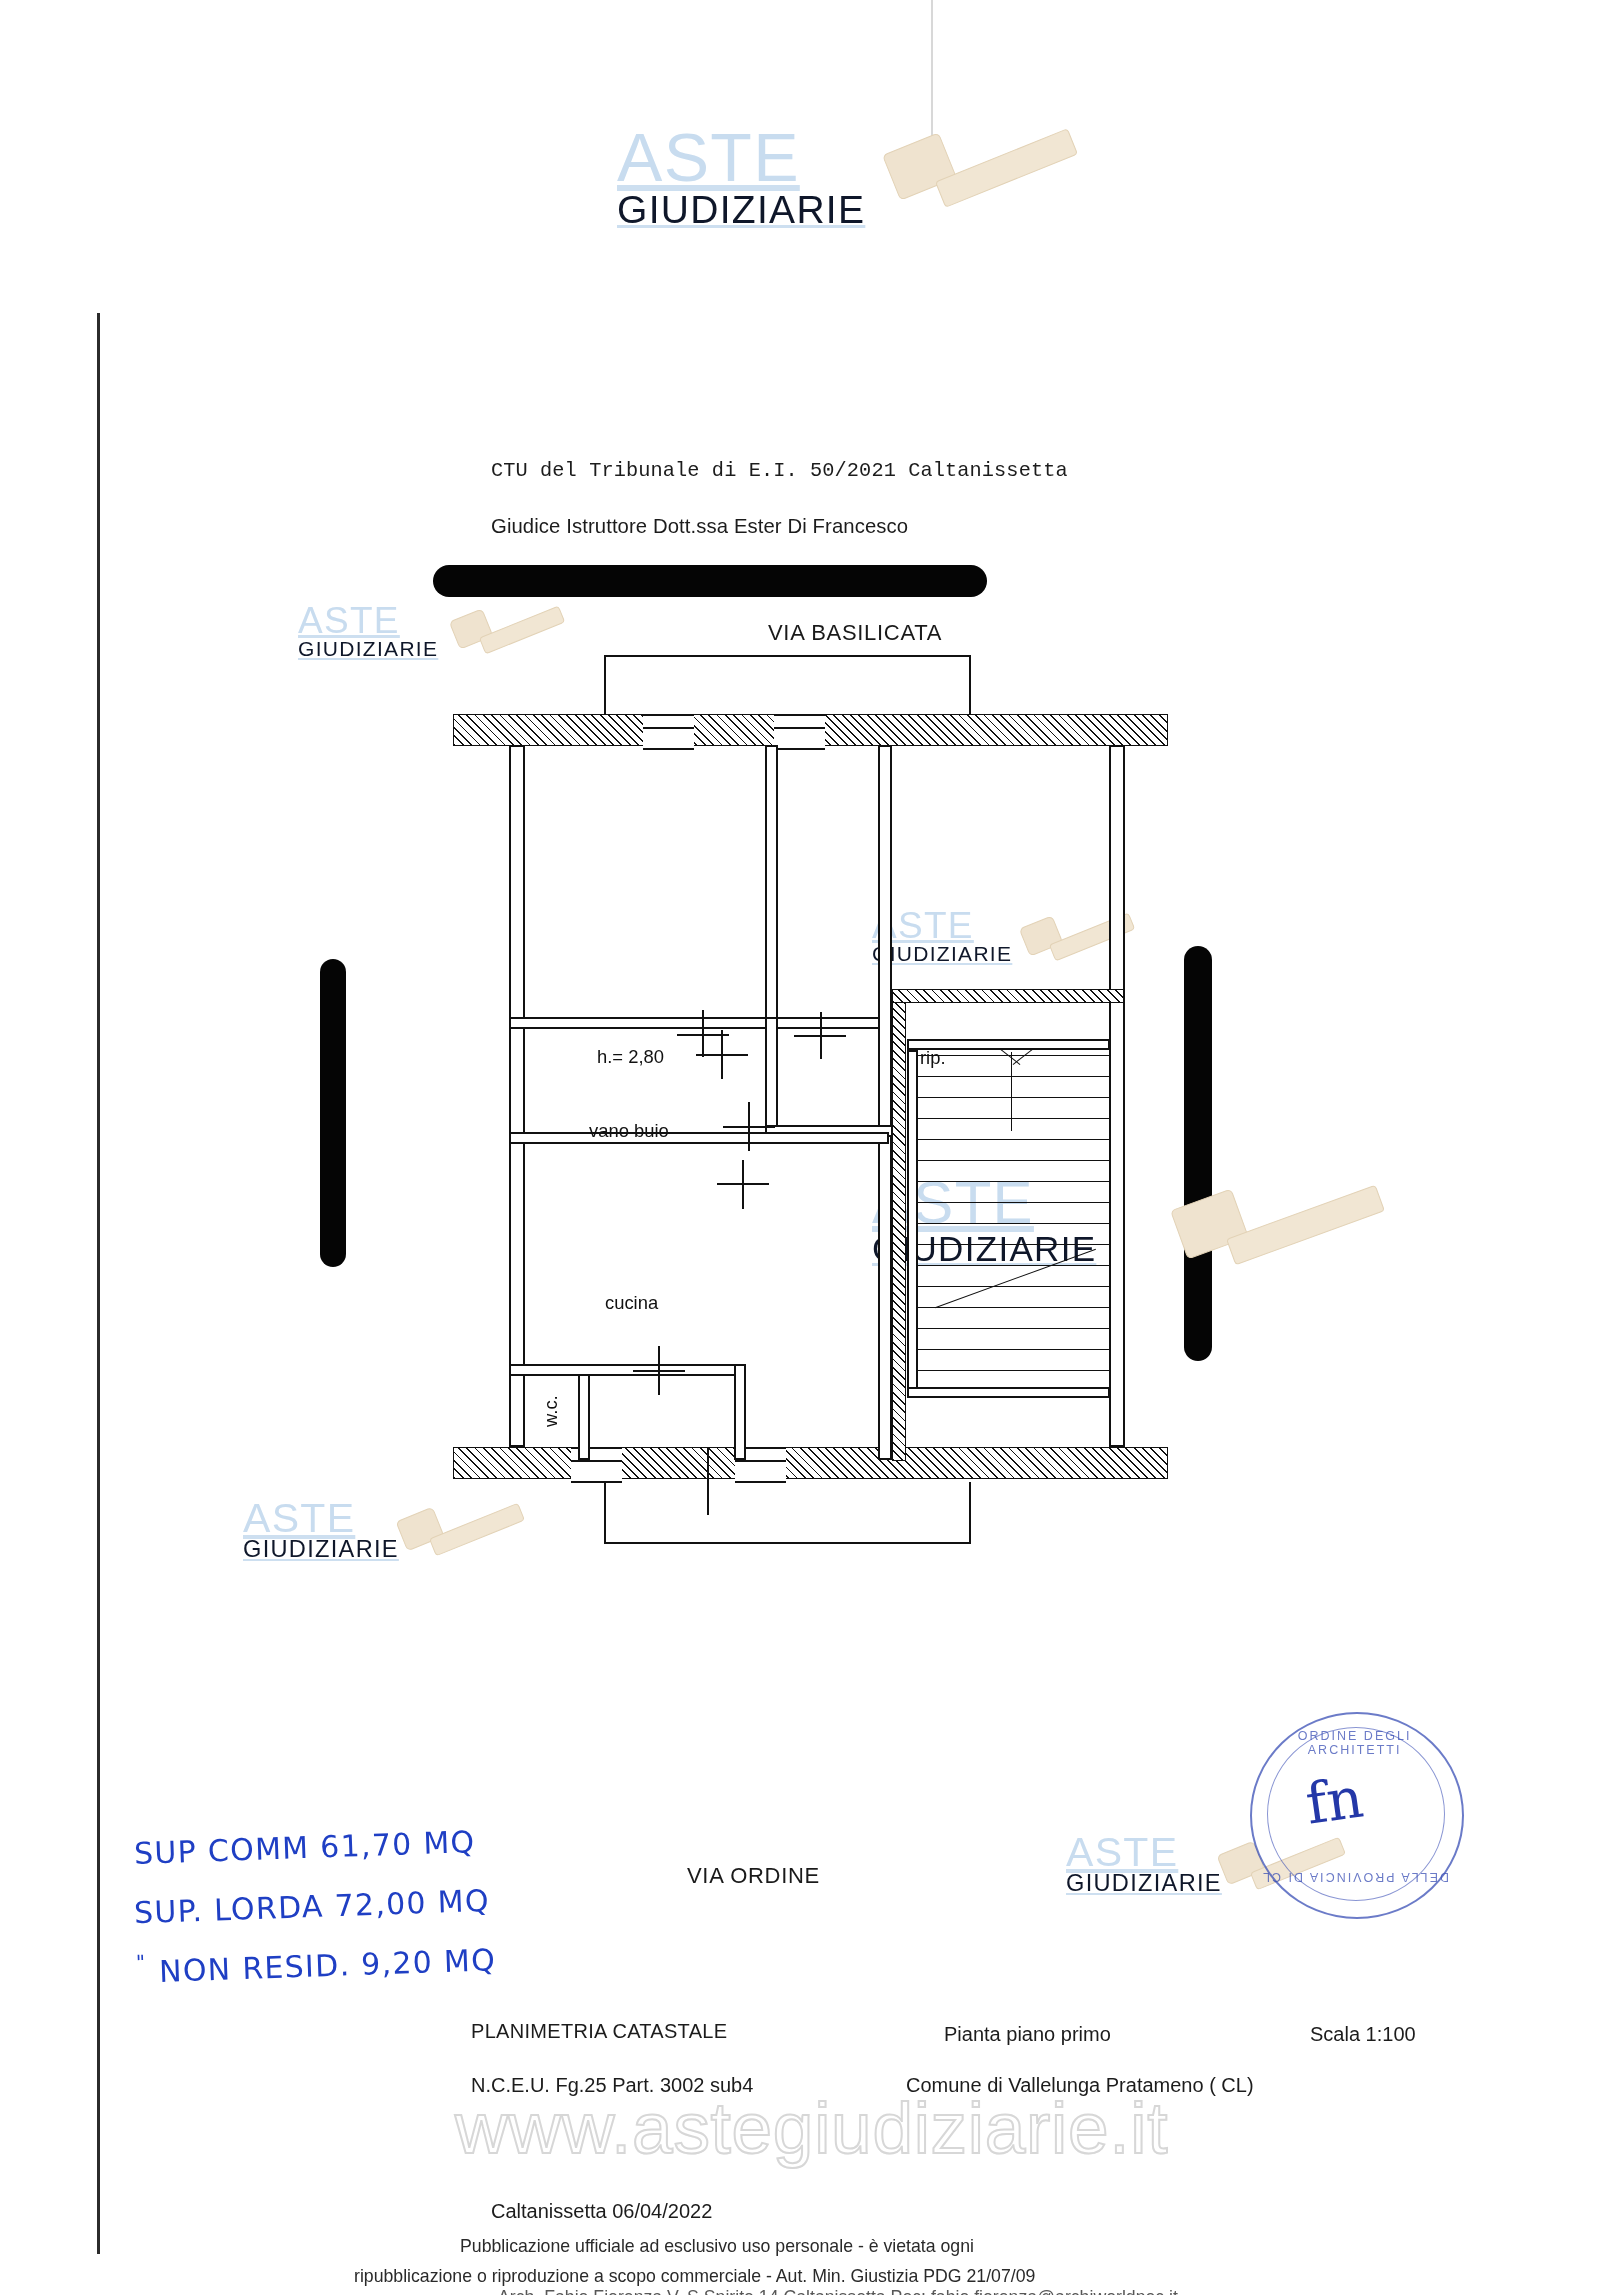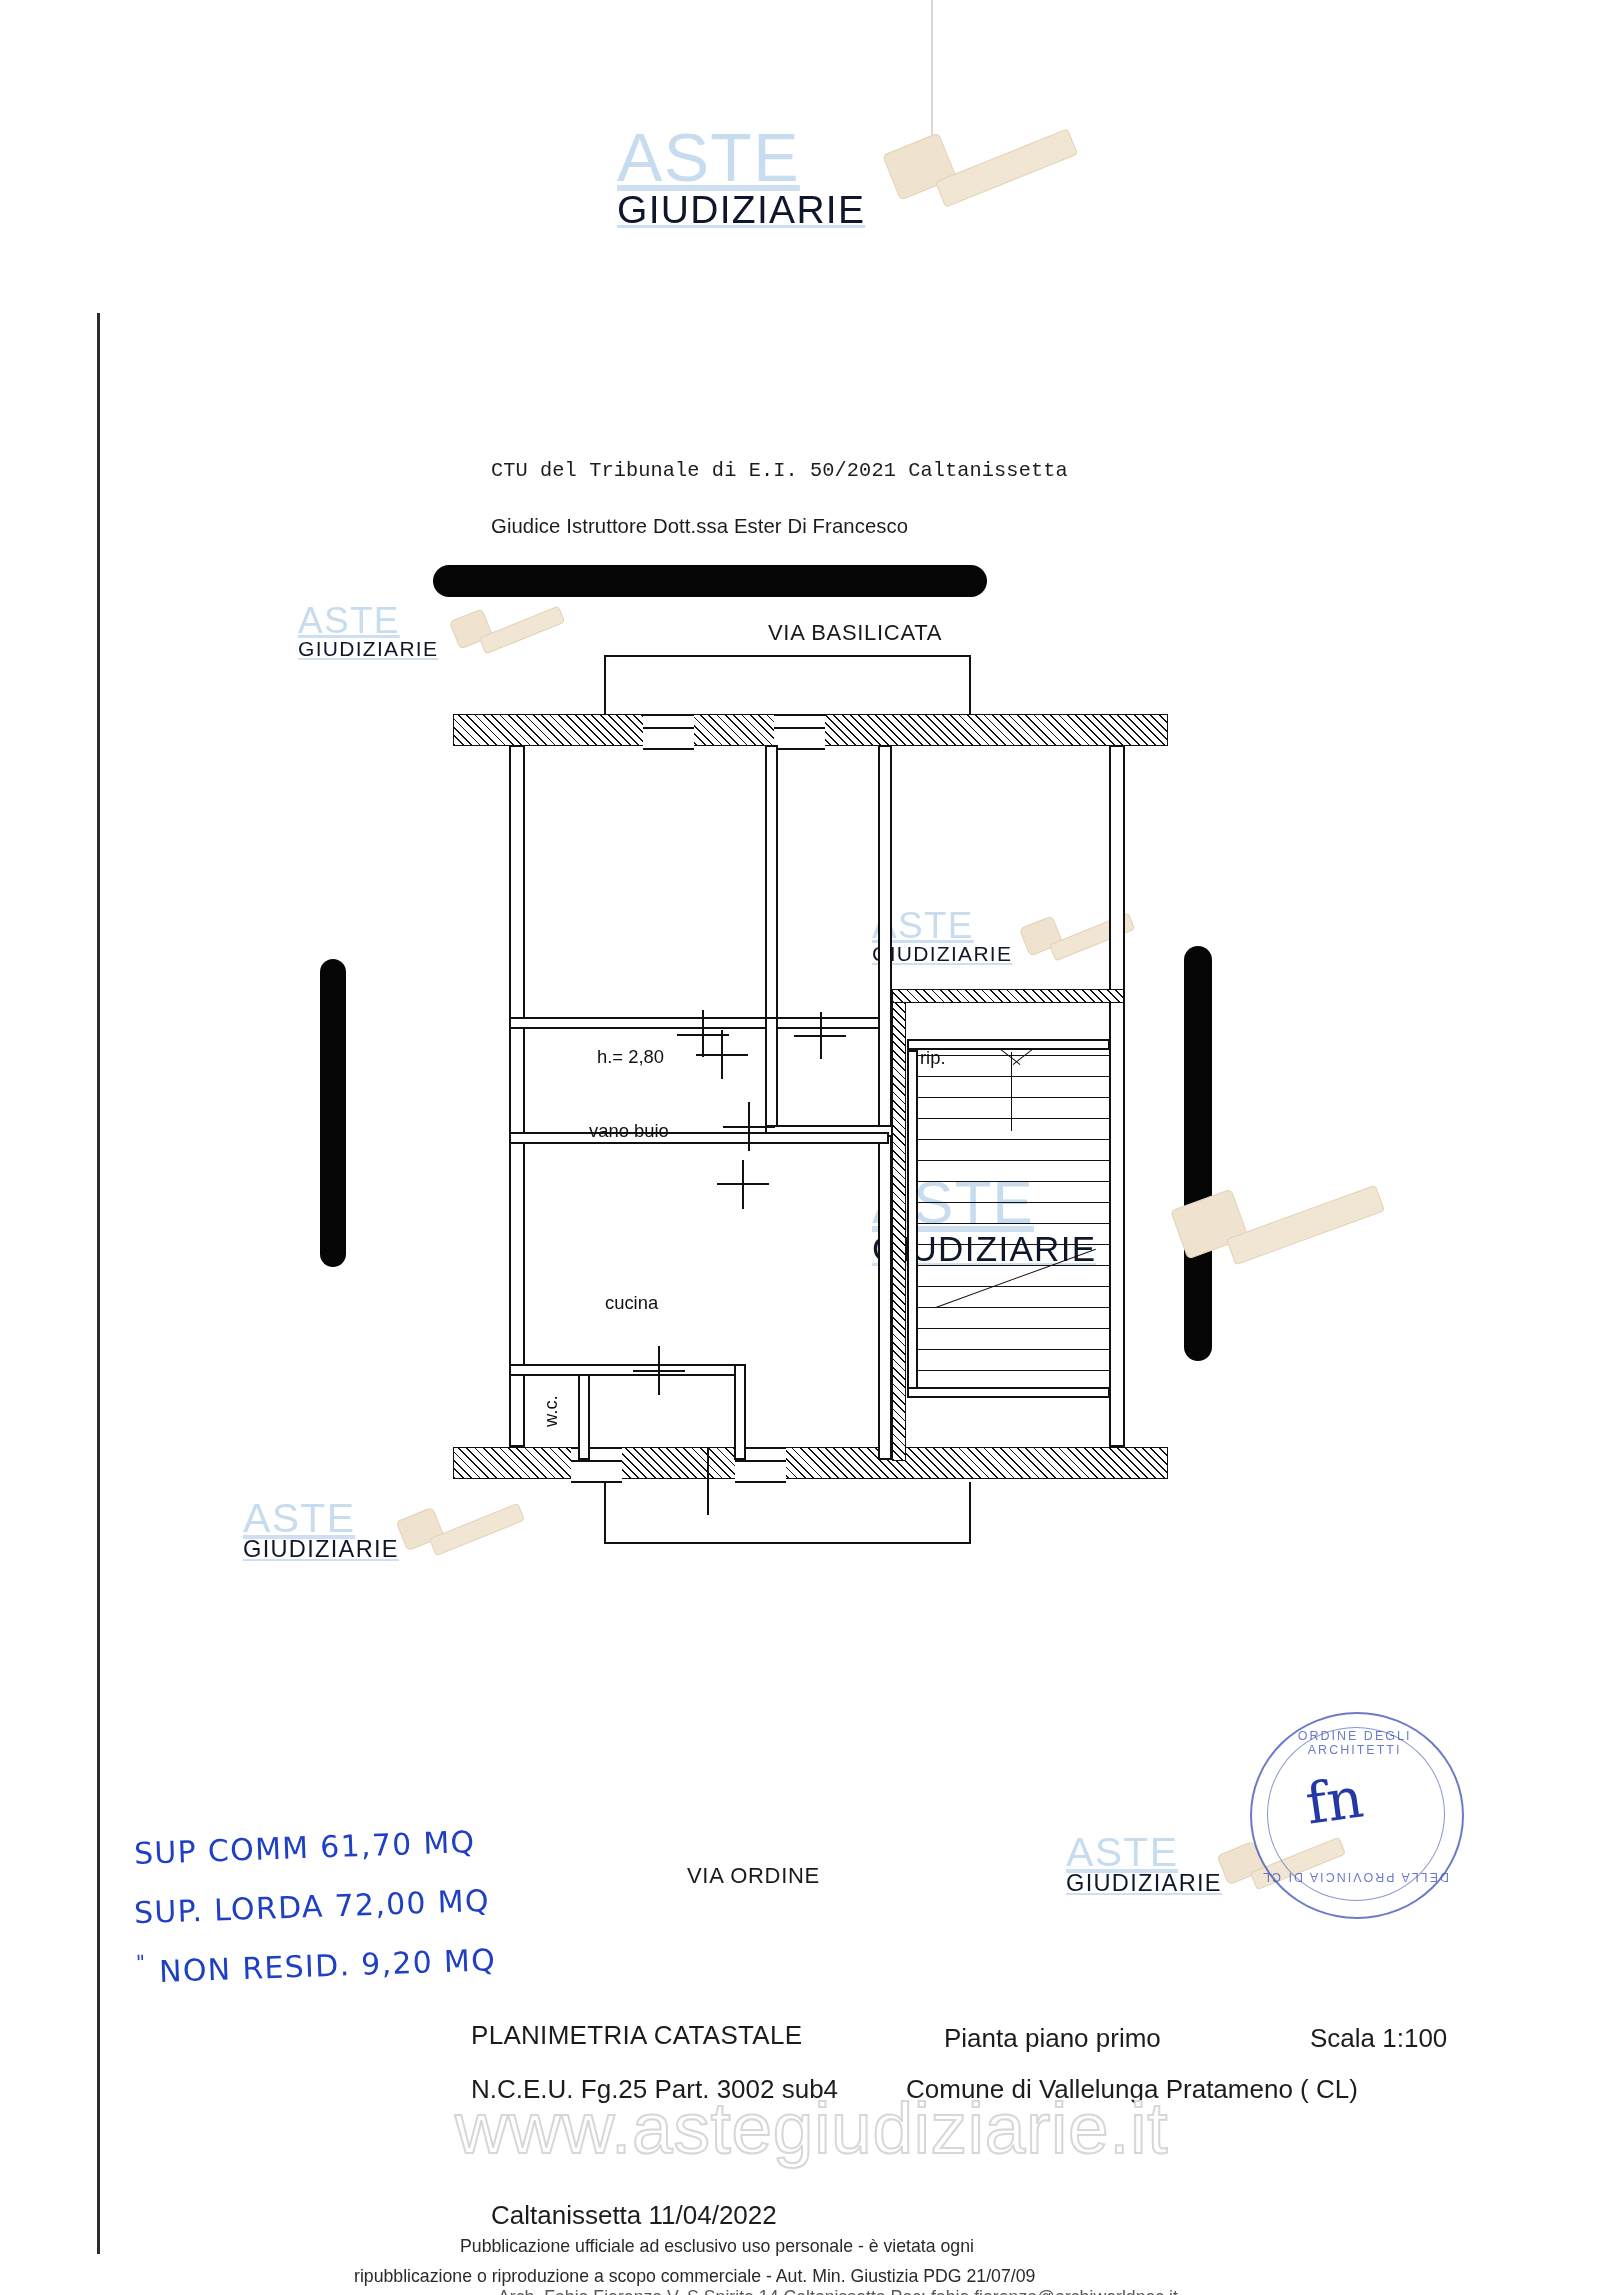--- a/index.html
+++ b/index.html
@@ -174,21 +174,21 @@
     position: absolute;
     left: 63px; top: 63px;
     font-size: 56px;
     color: #2438a8;
     font-family: "DejaVu Serif", serif;
     transform: rotate(-8deg);
   }
 
   
   .foot-line {
-    font-size: 26px;
+    font-size: 20px;
     color: #1c1c1c;
     white-space: nowrap;
   }
   .foot-small {
     font-size: 17.7px;
     color: #2a2a2a;
     white-space: nowrap;
   }
   .foot-cut {
     font-size: 17.7px;
@@ -383,17 +383,17 @@
 
 <div class="abs foot-line" style="left:471px; top:2020px; letter-spacing:0.3px;">PLANIMETRIA   CATASTALE</div>
 <div class="abs foot-line" style="left:944px; top:2023px;">Pianta piano primo</div>
 <div class="abs foot-line" style="left:1310px; top:2023px;">Scala 1:100</div>
 
 <div class="abs foot-line" style="left:471px; top:2074px;">N.C.E.U. Fg.25 Part. 3002 sub4</div>
 <div class="abs foot-line" style="left:906px; top:2074px;">Comune di Vallelunga  Pratameno ( CL)</div>
 
 <div class="abs nosel" id="wm-url">www.astegiudiziarie.it</div>
 
-<div class="abs foot-line" style="left:491px; top:2200px;">Caltanissetta 11/04/2022</div>
+<div class="abs foot-line" style="left:491px; top:2200px;">Caltanissetta 06/04/2022</div>
 <div class="abs foot-small" style="left:460px; top:2236px;">Pubblicazione ufficiale ad esclusivo uso personale - è vietata ogni</div>
 <div class="abs foot-small" style="left:354px; top:2266px;">ripubblicazione o riproduzione a scopo commerciale - Aut. Min. Giustizia PDG 21/07/09</div>
 <div class="abs foot-cut" style="left:498px; top:2287px;">Arch. Fabio Fiorenza V. S.Spirito 14 Caltanissetta    Pec: fabio.fiorenza@archiworldpec.it</div>
 
 
 </body></html>

